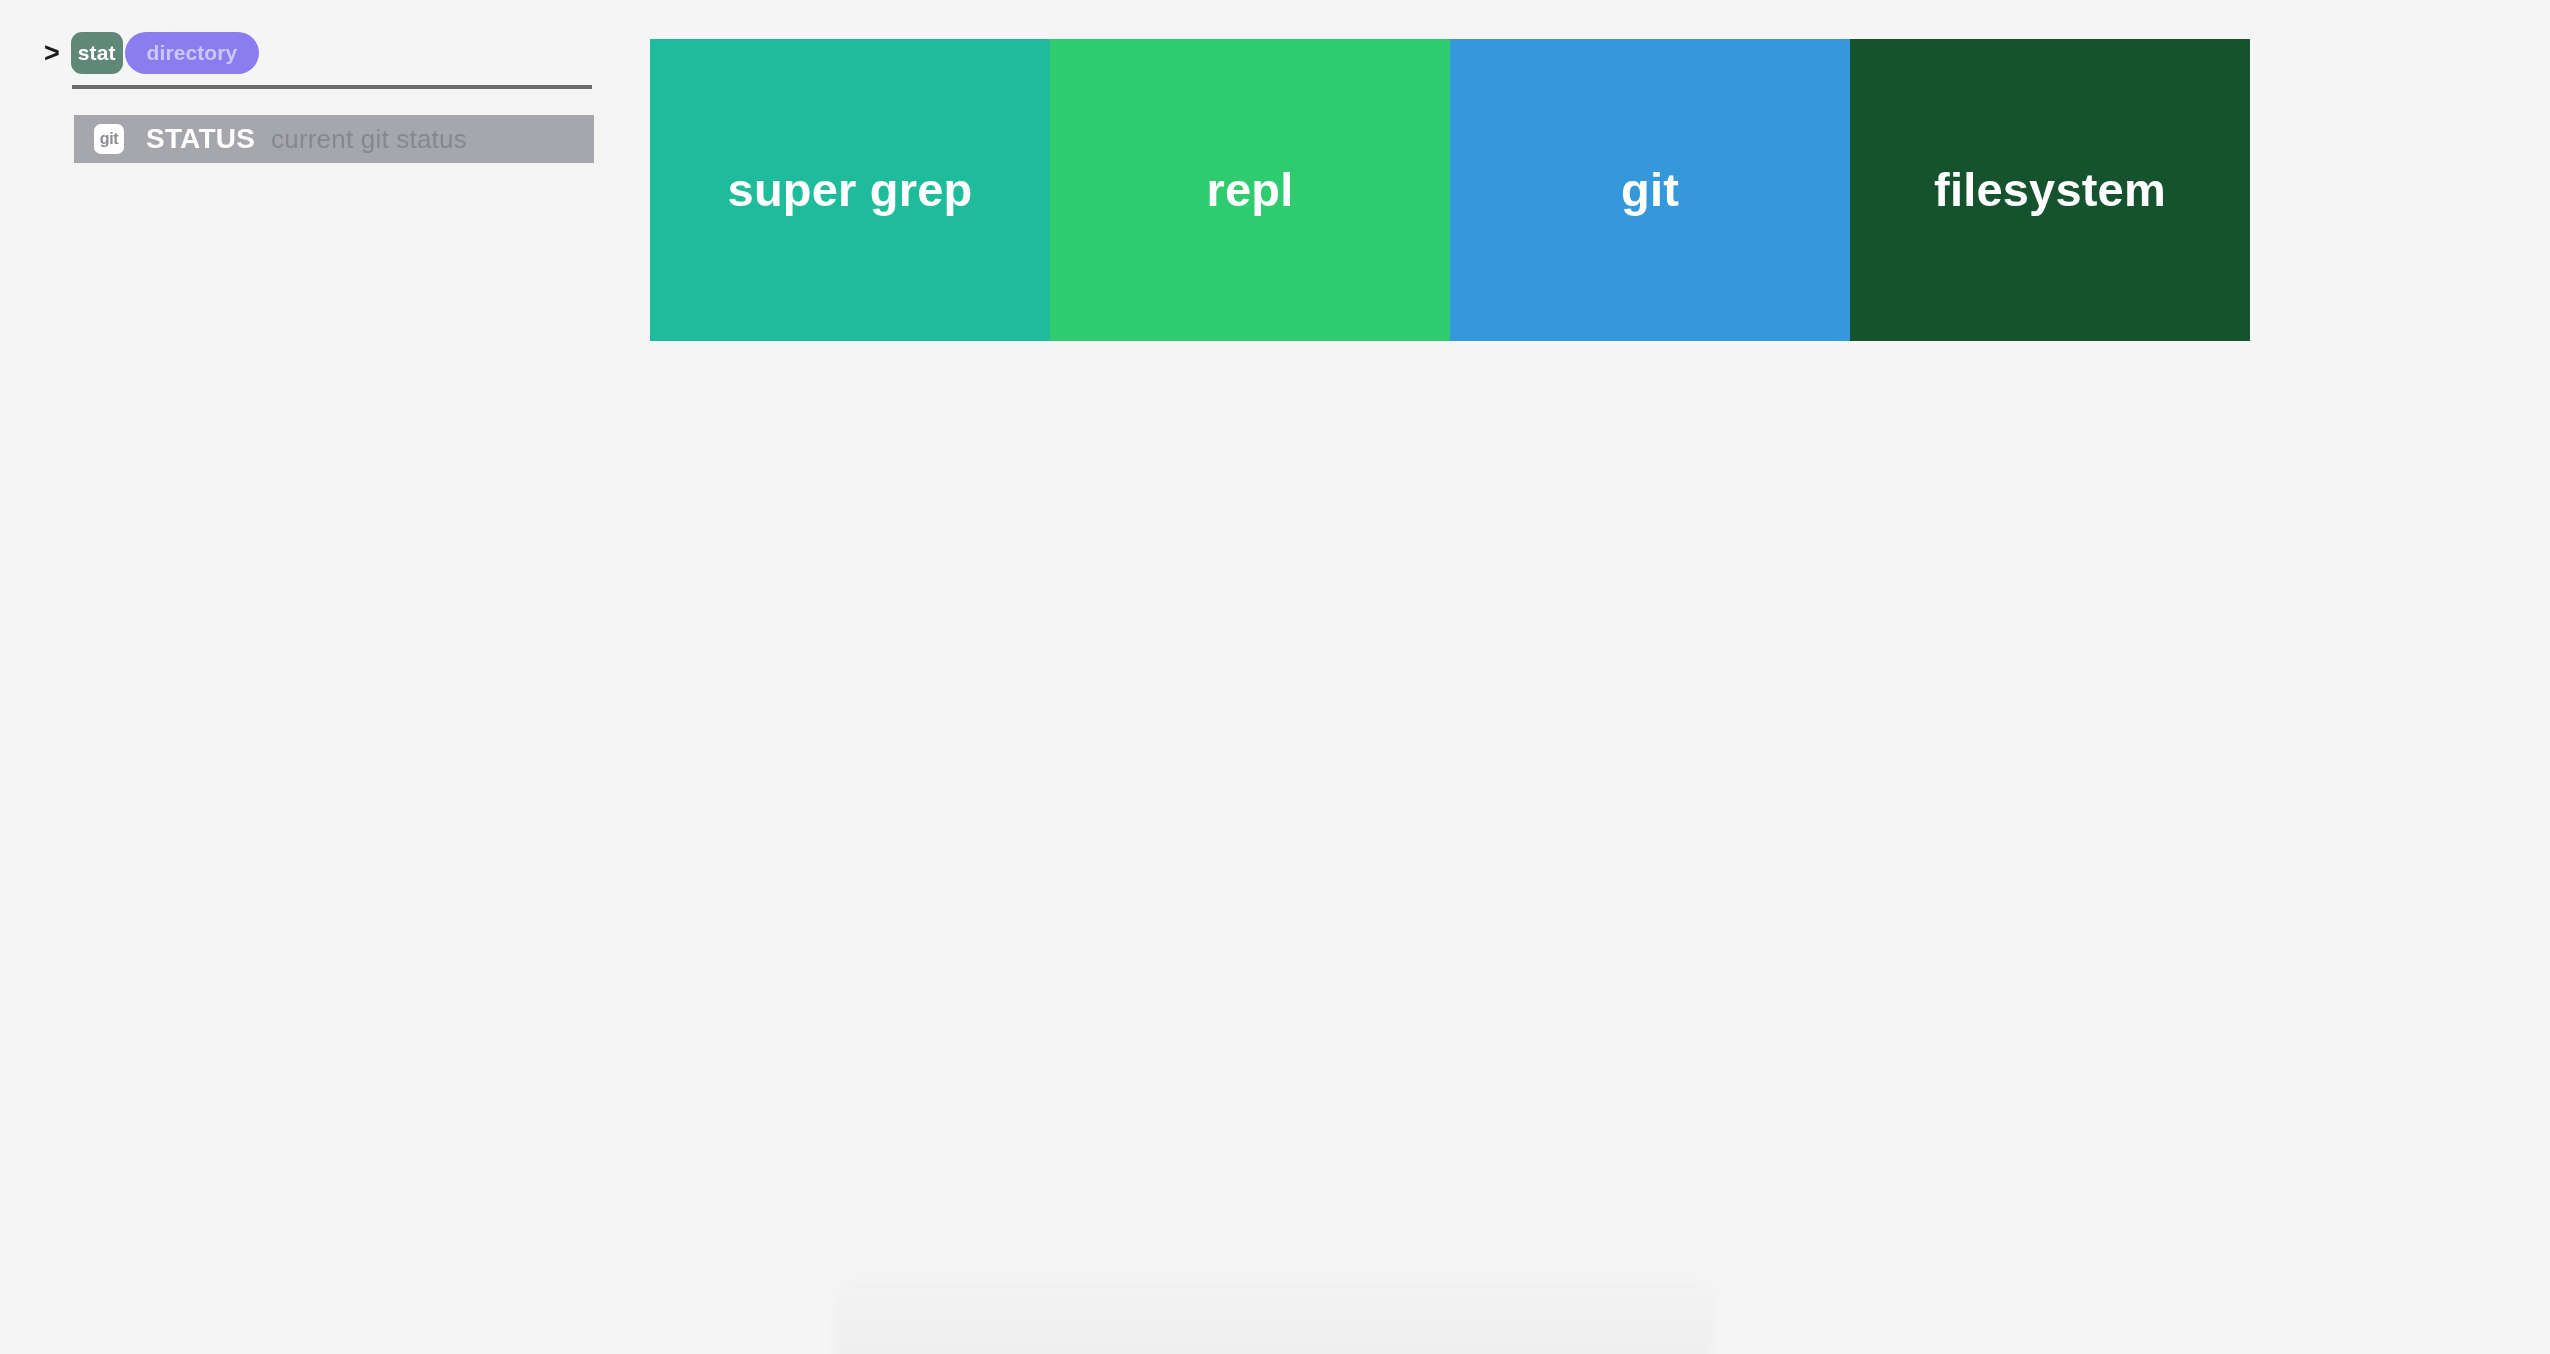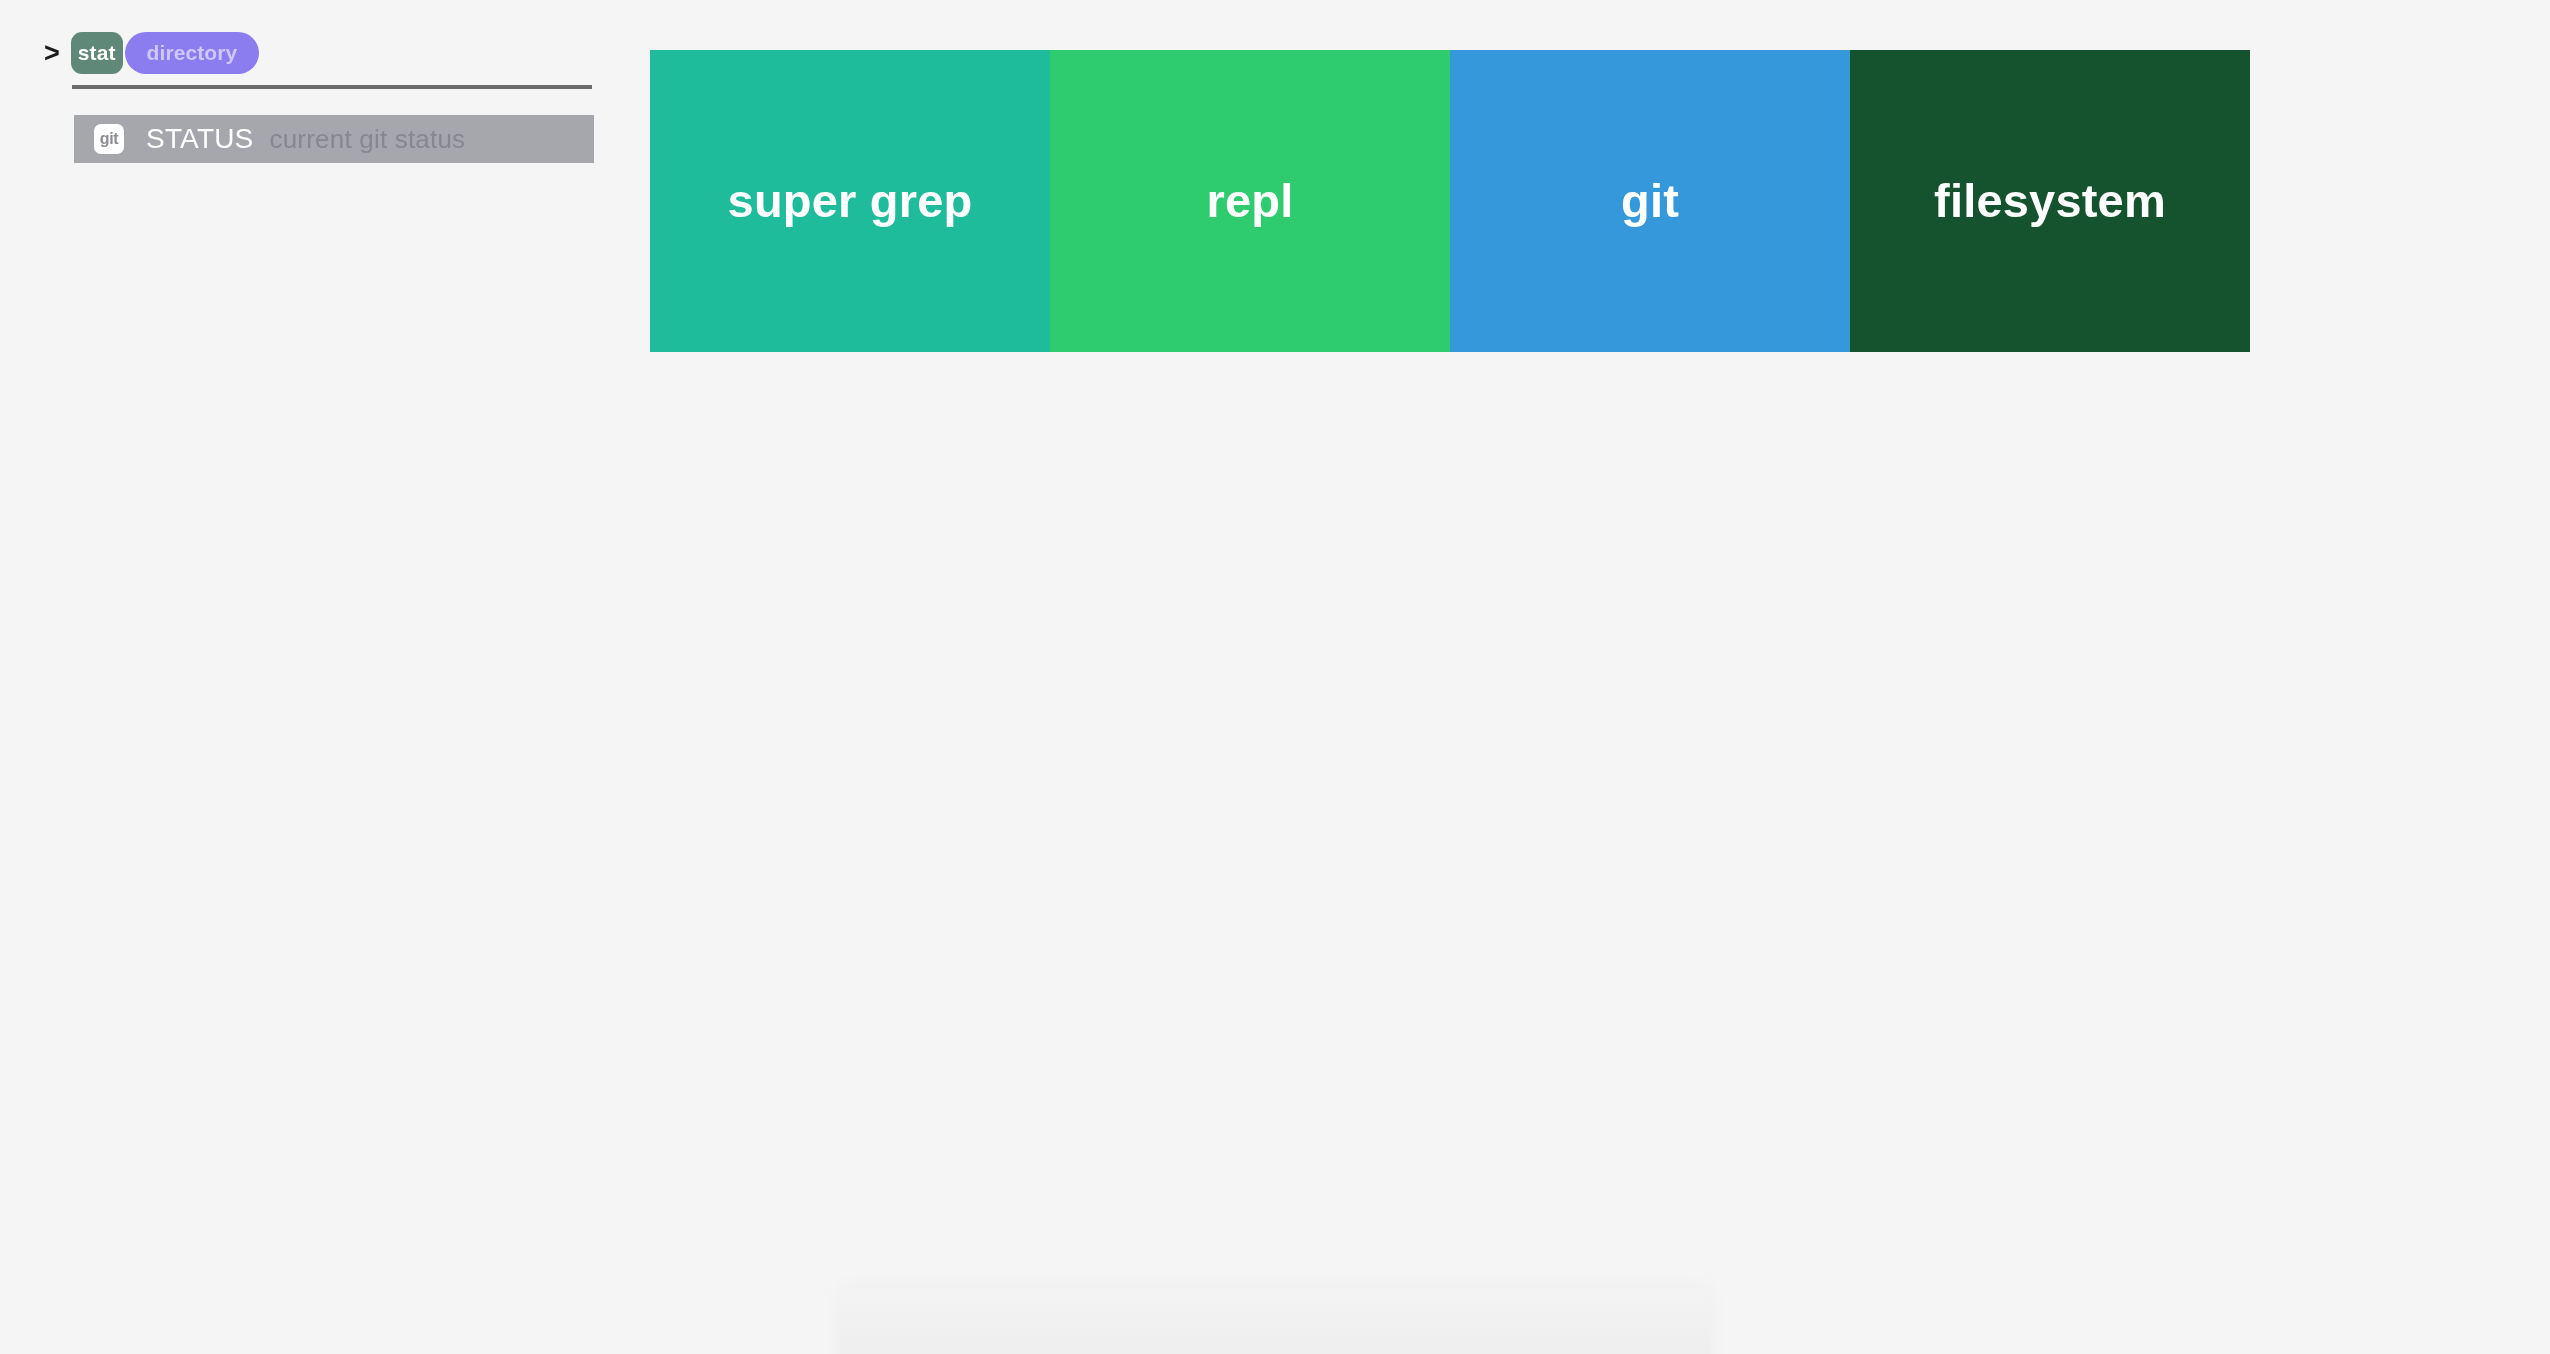--- a/index.html
+++ b/index.html
@@ -108,39 +108,39 @@
     justify-content: center;
     font-size: 16px;
     font-weight: 700;
     color: #8c8c94;
     letter-spacing: -0.4px;
     flex: 0 0 auto;
   }
 
   .suggestion-title {
     font-size: 28px;
-    font-weight: 400;
+    font-weight: 700;
     color: #ffffff;
     margin-left: 22px;
     letter-spacing: 0.2px;
   }
 
   .suggestion-desc {
     font-size: 26px;
     font-weight: 400;
     color: #87878f;
     margin-left: 16px;
     letter-spacing: 0.2px;
   }
 
   
   .tile-grid {
     position: absolute;
     left: 650px;
-    top: 50px;
+    top: 39px;
     width: 1600px;
     display: flex;
     flex-wrap: wrap;
   }
 
   .tile {
     width: 400px;
     height: 302px;
     display: flex;
     align-items: center;

